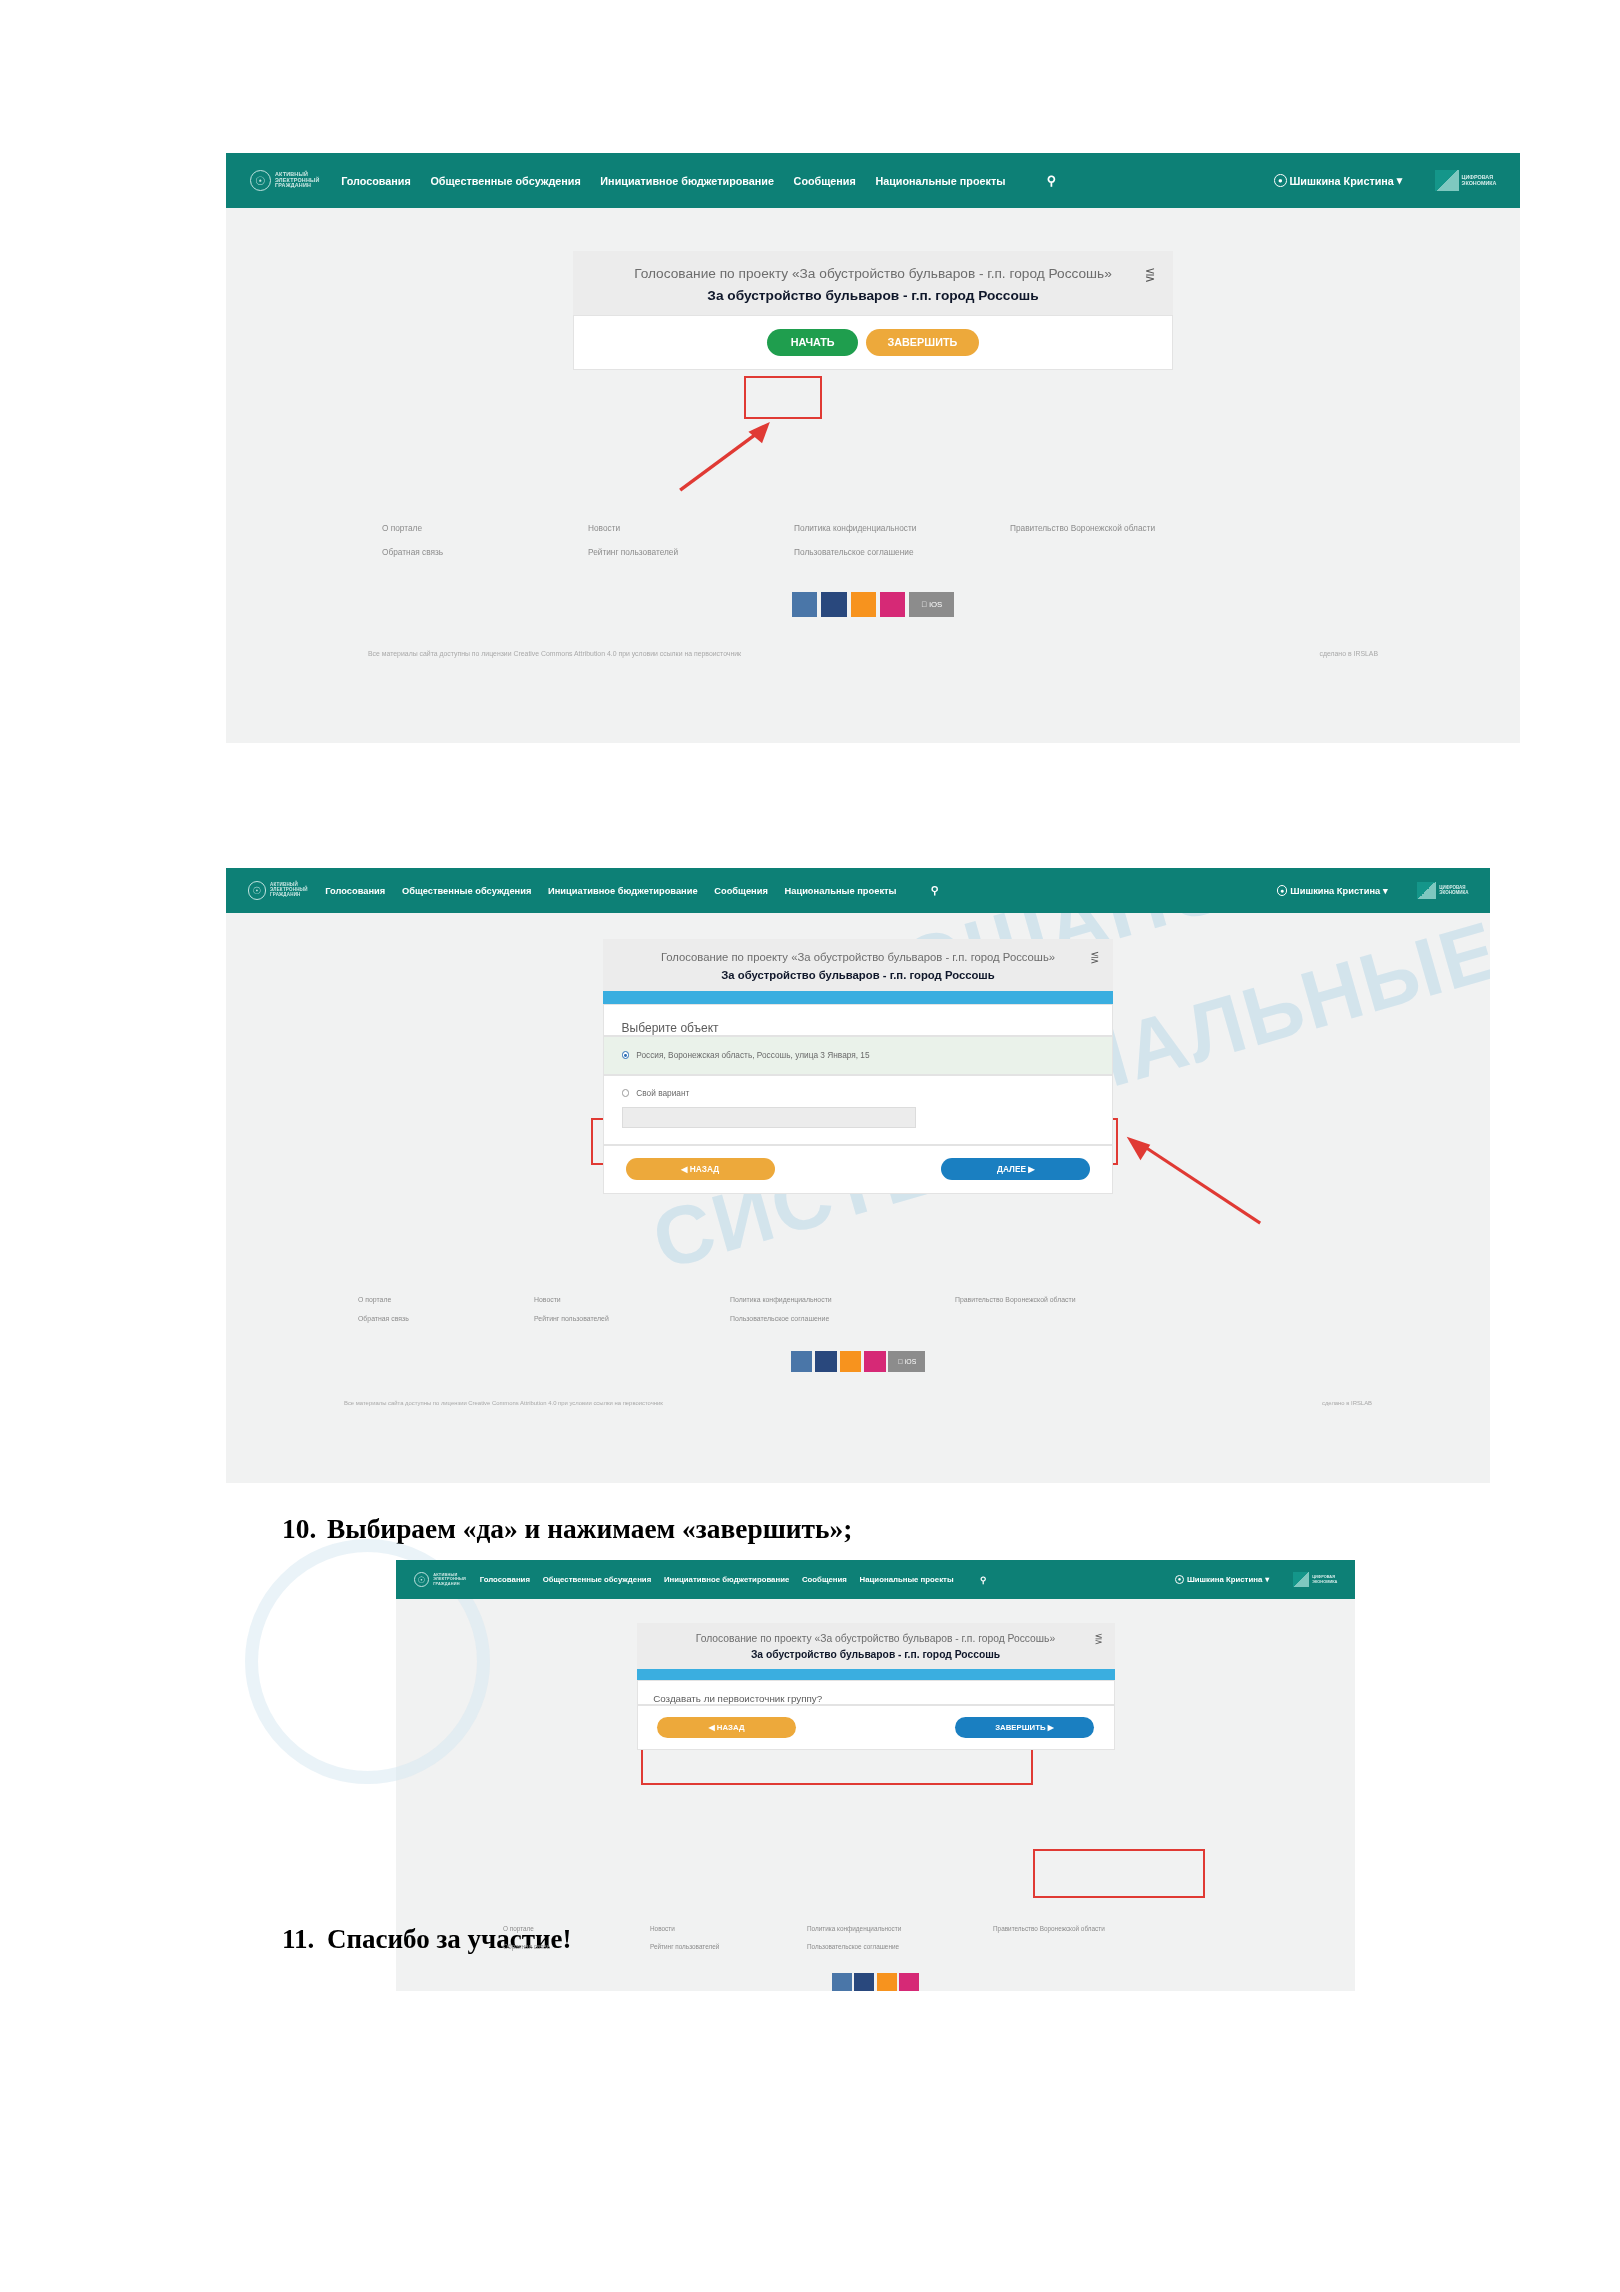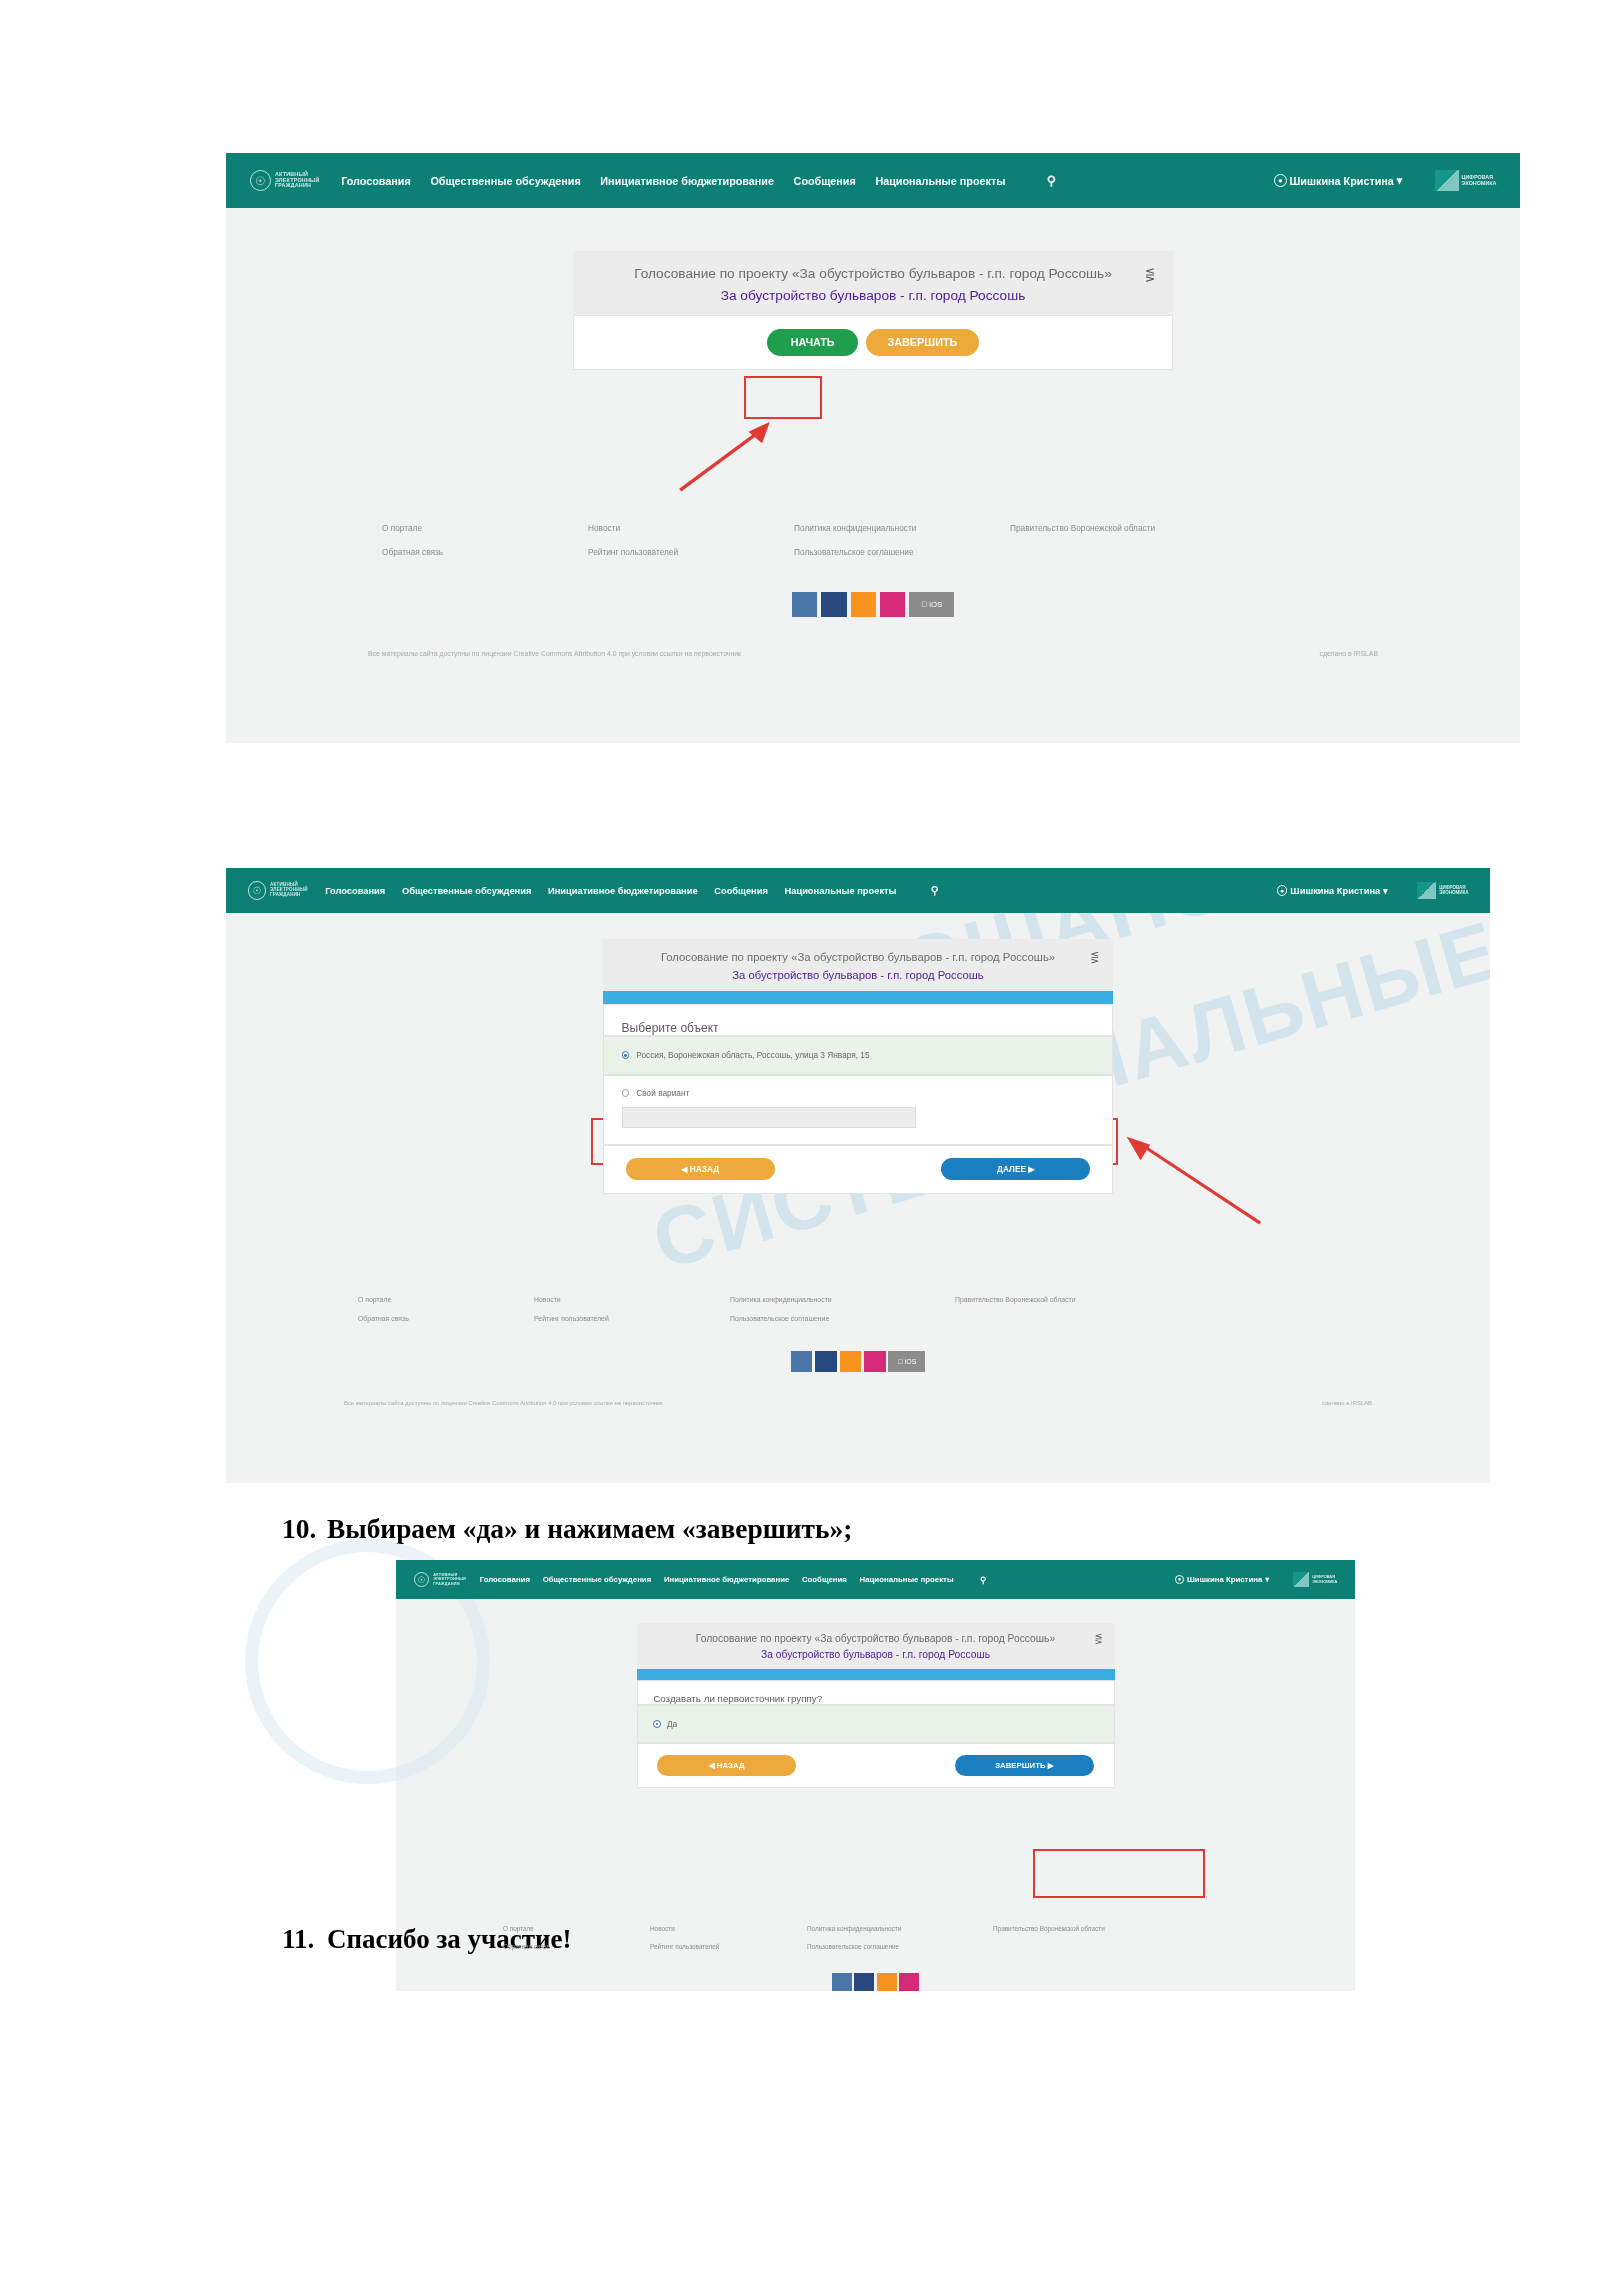--- a/index.html
+++ b/index.html
@@ -30,21 +30,21 @@
   .search-ic { color:#fff; font-weight:700; }
   .user { display:flex; align-items:center; gap:2.9px; color:#fff; font-weight:600; white-space: nowrap; }
   .user-av { border:1.2px solid #fff; border-radius:50%; display:flex;align-items:center;justify-content:center; }
   .rightlogo { display:flex; align-items:center; gap:2.9px; flex-shrink:0; }
   .rl-mark { background: linear-gradient(135deg,#14968a 50%, #7fc8c0 50%); }
   .rl-txt { line-height:1.05; color:#d6ecea; }
 
   .content-wrap { display:flex; flex-direction:column; align-items:center; }
   .vote-head { background:#ececec; text-align:center; position:relative; }
   .vote-title { color:#6d6d6d; }
-  .vote-sub { color:#4c1d95; font-weight:400; }
+  .vote-sub { color:#0f172a; font-weight:700; }
   .share-ic { position:absolute; color:#555; }
 
   .card { background:#fff; border:1px solid #e3e3e3; }
   .btnrow { display:flex; align-items:center; justify-content:center; background:#fff; }
   .btn { border-radius:979px; color:#fff; text-align:center; font-weight:700;
          font-family:"Liberation Sans", sans-serif; white-space:nowrap; }
   .btn-green { background:#1f9e4e; }
   .btn-orange { background:#eda93b; }
   .btn-blue { background:#1a7fc1; }
 
@@ -321,26 +321,20 @@
       <div class="vote-head" style="width:478px; padding:9.8px 29px 8.8px; background:#ececec;">
         <div class="vote-title" style="font-size:10.3px;line-height:1.35;font-family:'Liberation Sans',sans-serif;">Голосование по проекту «За обустройство бульваров - г.п. город Россошь»</div>
         <div class="vote-sub" style="font-size:10.3px;margin-top:2.9px;font-family:'Liberation Sans',sans-serif;">За обустройство бульваров - г.п. город Россошь</div>
         <span class="share-ic" style="right:11.8px;top:10.8px;font-size:9.8px;">⋚</span>
       </div>
       <div class="progress" style="width:478px;height:10.8px;"></div>
 
       <div class="card" style="width:478px; padding:12.7px 15.7px 0;">
         <div class="q-label" style="font-size:9.8px;">Создавать ли первоисточник группу?</div>
       </div>
-      <div class="card" style="width:478px; background:#eaf2ea; padding:12.7px 15.7px;">
-        <div class="opt" style="gap:5.9px;">
-          <span class="radio on" style="width:7.8px;height:7.8px;"></span>
-          <span class="opt-txt" style="font-size:8.3px;">Да</span>
-        </div>
-      </div>
       <div class="card btnrow" style="width:478px; height:45px; justify-content:space-between; padding:0 19.6px;">
         <span class="btn btn-orange" style="font-size:7.8px; padding:5.9px 0; width:139px;">
           <span>◀</span>
           <span>НАЗАД</span>
         </span>
         <span class="btn btn-blue" style="font-size:7.8px; padding:5.9px 0; width:139px;">
           <span>ЗАВЕРШИТЬ</span>
           <span>▶</span>
         </span>
       </div>

